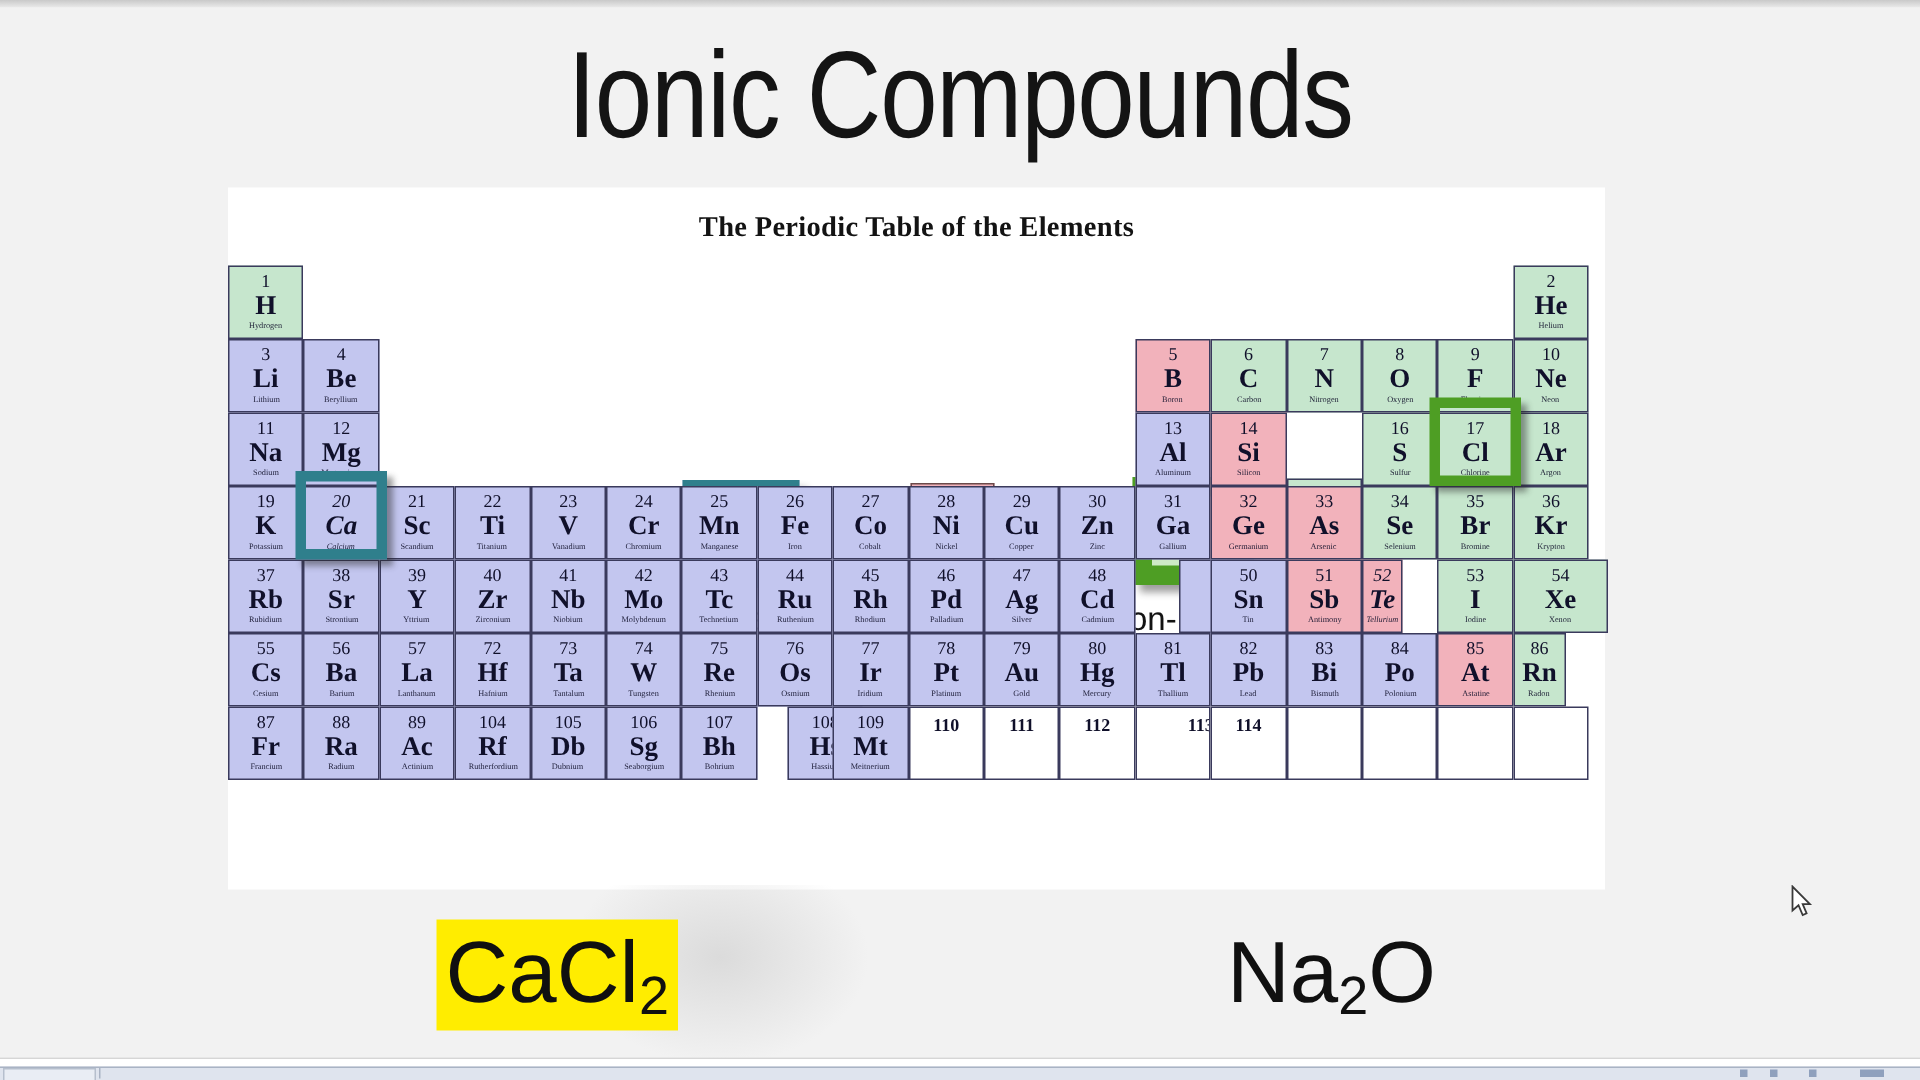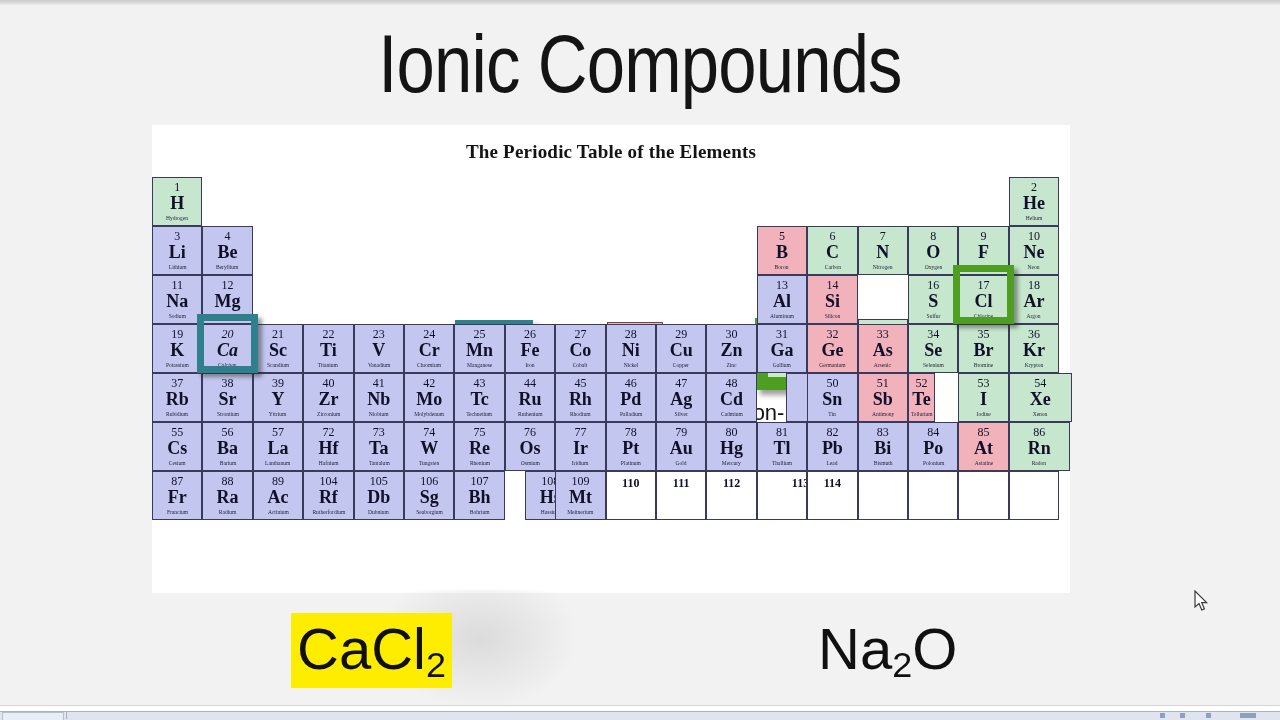--- a/index.html
+++ b/index.html
@@ -384,21 +384,21 @@
           <div class="cell metal" style="left: 655.2px; top: 196px; width: 50.4px; height: 49px;">
             <div class="num">50</div>
             <div class="sym">Sn</div>
             <div class="nm">Tin</div>
           </div>
           <div class="cell metalloid" style="left: 705.6px; top: 196px; width: 50.4px; height: 49px;">
             <div class="num">51</div>
             <div class="sym">Sb</div>
             <div class="nm">Antimony</div>
           </div>
-          <div class="cell metalloid" style="left: 756px; top: 196px; width: 27px; height: 49px;">
+          <div class="cell metalloid" style="left: 756px; top: 196px; width: 27px; height: 49px; font-style: italic;">
             <div class="num">52</div>
             <div class="sym">Te</div>
             <div class="nm">Tellurium</div>
           </div>
           <div class="cell nonmetal" style="left: 806.4px; top: 196px; width: 50.4px; height: 49px;">
             <div class="num">53</div>
             <div class="sym">I</div>
             <div class="nm">Iodine</div>
           </div>
           <div class="cell nonmetal" style="left: 856.8px; top: 196px; width: 63px; height: 49px;">
@@ -484,21 +484,21 @@
           <div class="cell metal" style="left: 756px; top: 245px; width: 50.4px; height: 49px;">
             <div class="num">84</div>
             <div class="sym">Po</div>
             <div class="nm">Polonium</div>
           </div>
           <div class="cell metalloid" style="left: 806.4px; top: 245px; width: 50.4px; height: 49px;">
             <div class="num">85</div>
             <div class="sym">At</div>
             <div class="nm">Astatine</div>
           </div>
-          <div class="cell nonmetal" style="left: 856.8px; top: 245px; width: 61px; height: 49px;">
+          <div class="cell nonmetal" style="left: 856.8px; top: 245px; width: 35px; height: 49px;">
             <div class="num">86</div>
             <div class="sym">Rn</div>
             <div class="nm">Radon</div>
           </div>
           <div class="cell metal" style="left: 0px; top: 294px; width: 50.4px; height: 49px;">
             <div class="num">87</div>
             <div class="sym">Fr</div>
             <div class="nm">Francium</div>
           </div>
           <div class="cell metal" style="left: 50.4px; top: 294px; width: 50.4px; height: 49px;">

